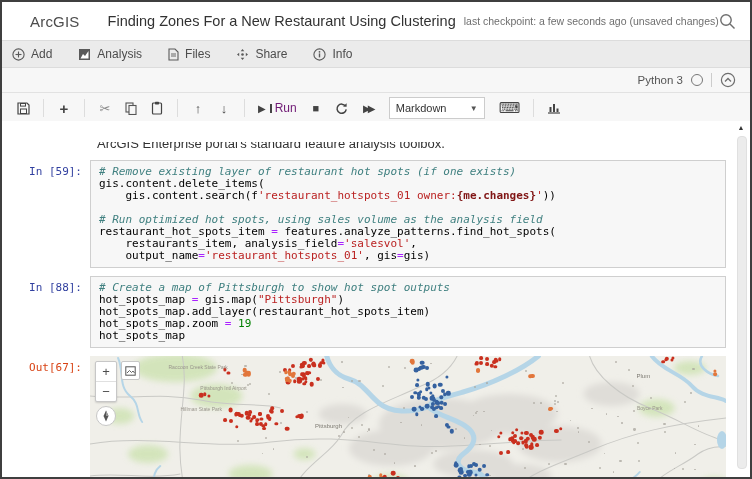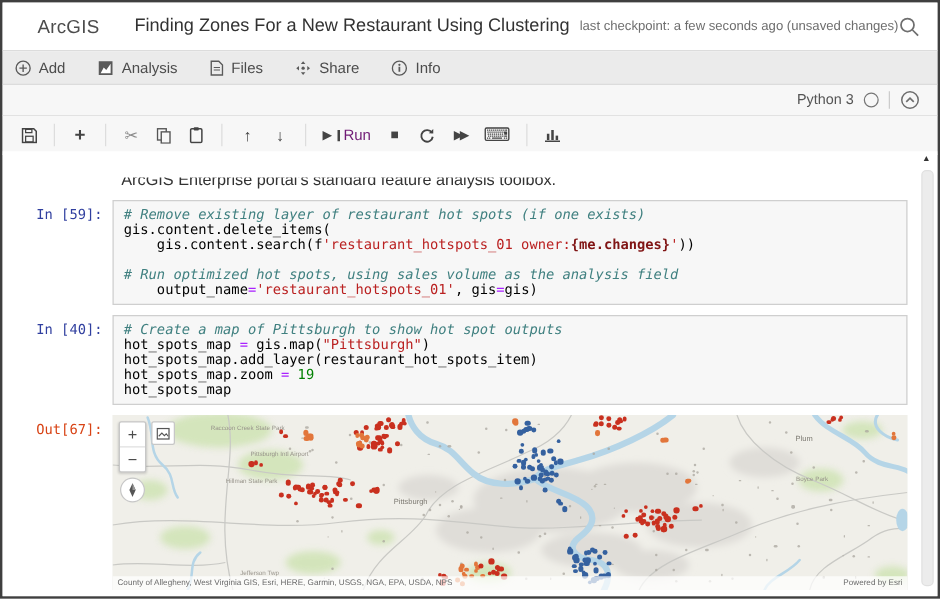--- a/index.html
+++ b/index.html
@@ -192,20 +192,24 @@
       <span class="run-label">Run</span>
     </button>
     <button class="tbtn" style="font-size:11px;">■</button>
     <button class="tbtn">
       <svg width="13" height="13" viewBox="0 0 13 13">
           <path d="M10.5 4.2 A4.6 4.6 0 1 0 11.2 7.4" fill="none" stroke="#444" stroke-width="1.5"></path>
           <path d="M11.6 1.2 L11.6 4.8 L8 4.6 Z" fill="#444"></path>
         </svg>
     </button>
     <button class="tbtn ff">▶▶</button>
+    <div class="cell-type-select">
+      <span>Markdown</span>
+      <span class="caret">▼</span>
+    </div>
     <button class="tbtn">
         <span class="kbd-icon">⌨</span>
       </button>
     <span class="tsep"></span>
     <button class="tbtn">
       <svg width="14" height="12" viewBox="0 0 14 12">
           <line x1="1" y1="11" x2="13" y2="11" stroke="#444" stroke-width="1.2"></line>
           <rect x="2.5" y="5" width="2" height="5" fill="#444"></rect>
           <rect x="6" y="2" width="2" height="8" fill="#444"></rect>
           <rect x="9.5" y="6.5" width="2" height="3.5" fill="#444"></rect>
@@ -220,25 +224,27 @@
 
     <div id="cells">
         <div class="cell-row">
           <div class="prompt-col in-prompt">In [59]:</div>
           <div class="code-box">
             <div class="code-line"><span style="color: rgb(64, 128, 128); font-style: italic;"># Remove existing layer of restaurant hot spots (if one exists)</span></div>
             <div class="code-line"><span style="color: rgb(0, 0, 0);">gis.content.delete_items(</span></div>
             <div class="code-line"><span style="color: rgb(0, 0, 0);">    gis.content.search(f</span><span style="color: rgb(186, 33, 33);">'restaurant_hotspots_01 owner:</span><span style="color: rgb(128, 21, 21); font-weight: bold;">{me.changes}</span><span style="color: rgb(186, 33, 33);">'</span><span style="color: rgb(0, 0, 0);">))</span></div>
             <div class="code-line">&nbsp;</div>
             <div class="code-line"><span style="color: rgb(64, 128, 128); font-style: italic;"># Run optimized hot spots, using sales volume as the analysis field</span></div>
+            <div class="code-line"><span style="color: rgb(0, 0, 0);">restaurant_hot_spots_item </span><span style="color: rgb(170, 34, 255);">=</span><span style="color: rgb(0, 0, 0);"> features.analyze_patterns.find_hot_spots(</span></div>
+            <div class="code-line"><span style="color: rgb(0, 0, 0);">    restaurants_item, analysis_field</span><span style="color: rgb(170, 34, 255);">=</span><span style="color: rgb(186, 33, 33);">'salesvol'</span><span style="color: rgb(0, 0, 0);">,</span></div>
             <div class="code-line"><span style="color: rgb(0, 0, 0);">    output_name</span><span style="color: rgb(170, 34, 255);">=</span><span style="color: rgb(186, 33, 33);">'restaurant_hotspots_01'</span><span style="color: rgb(0, 0, 0);">, gis</span><span style="color: rgb(170, 34, 255);">=</span><span style="color: rgb(0, 0, 0);">gis)</span></div>
           </div>
         </div>
         <div class="cell-row">
-          <div class="prompt-col in-prompt">In [40]:</div>
+          <div class="prompt-col in-prompt">In [88]:</div>
           <div class="code-box">
             <div class="code-line"><span style="color: rgb(64, 128, 128); font-style: italic;"># Create a map of Pittsburgh to show hot spot outputs</span></div>
             <div class="code-line"><span style="color: rgb(0, 0, 0);">hot_spots_map </span><span style="color: rgb(170, 34, 255);">=</span><span style="color: rgb(0, 0, 0);"> gis.map(</span><span style="color: rgb(186, 33, 33);">"Pittsburgh"</span><span style="color: rgb(0, 0, 0);">)</span></div>
             <div class="code-line"><span style="color: rgb(0, 0, 0);">hot_spots_map.add_layer(restaurant_hot_spots_item)</span></div>
             <div class="code-line"><span style="color: rgb(0, 0, 0);">hot_spots_map.zoom </span><span style="color: rgb(170, 34, 255);">=</span><span style="color: rgb(0, 0, 0);"> </span><span style="color: rgb(0, 128, 0);">19</span></div>
             <div class="code-line"><span style="color: rgb(0, 0, 0);">hot_spots_map</span></div>
           </div>
         </div>
       </div>
 

